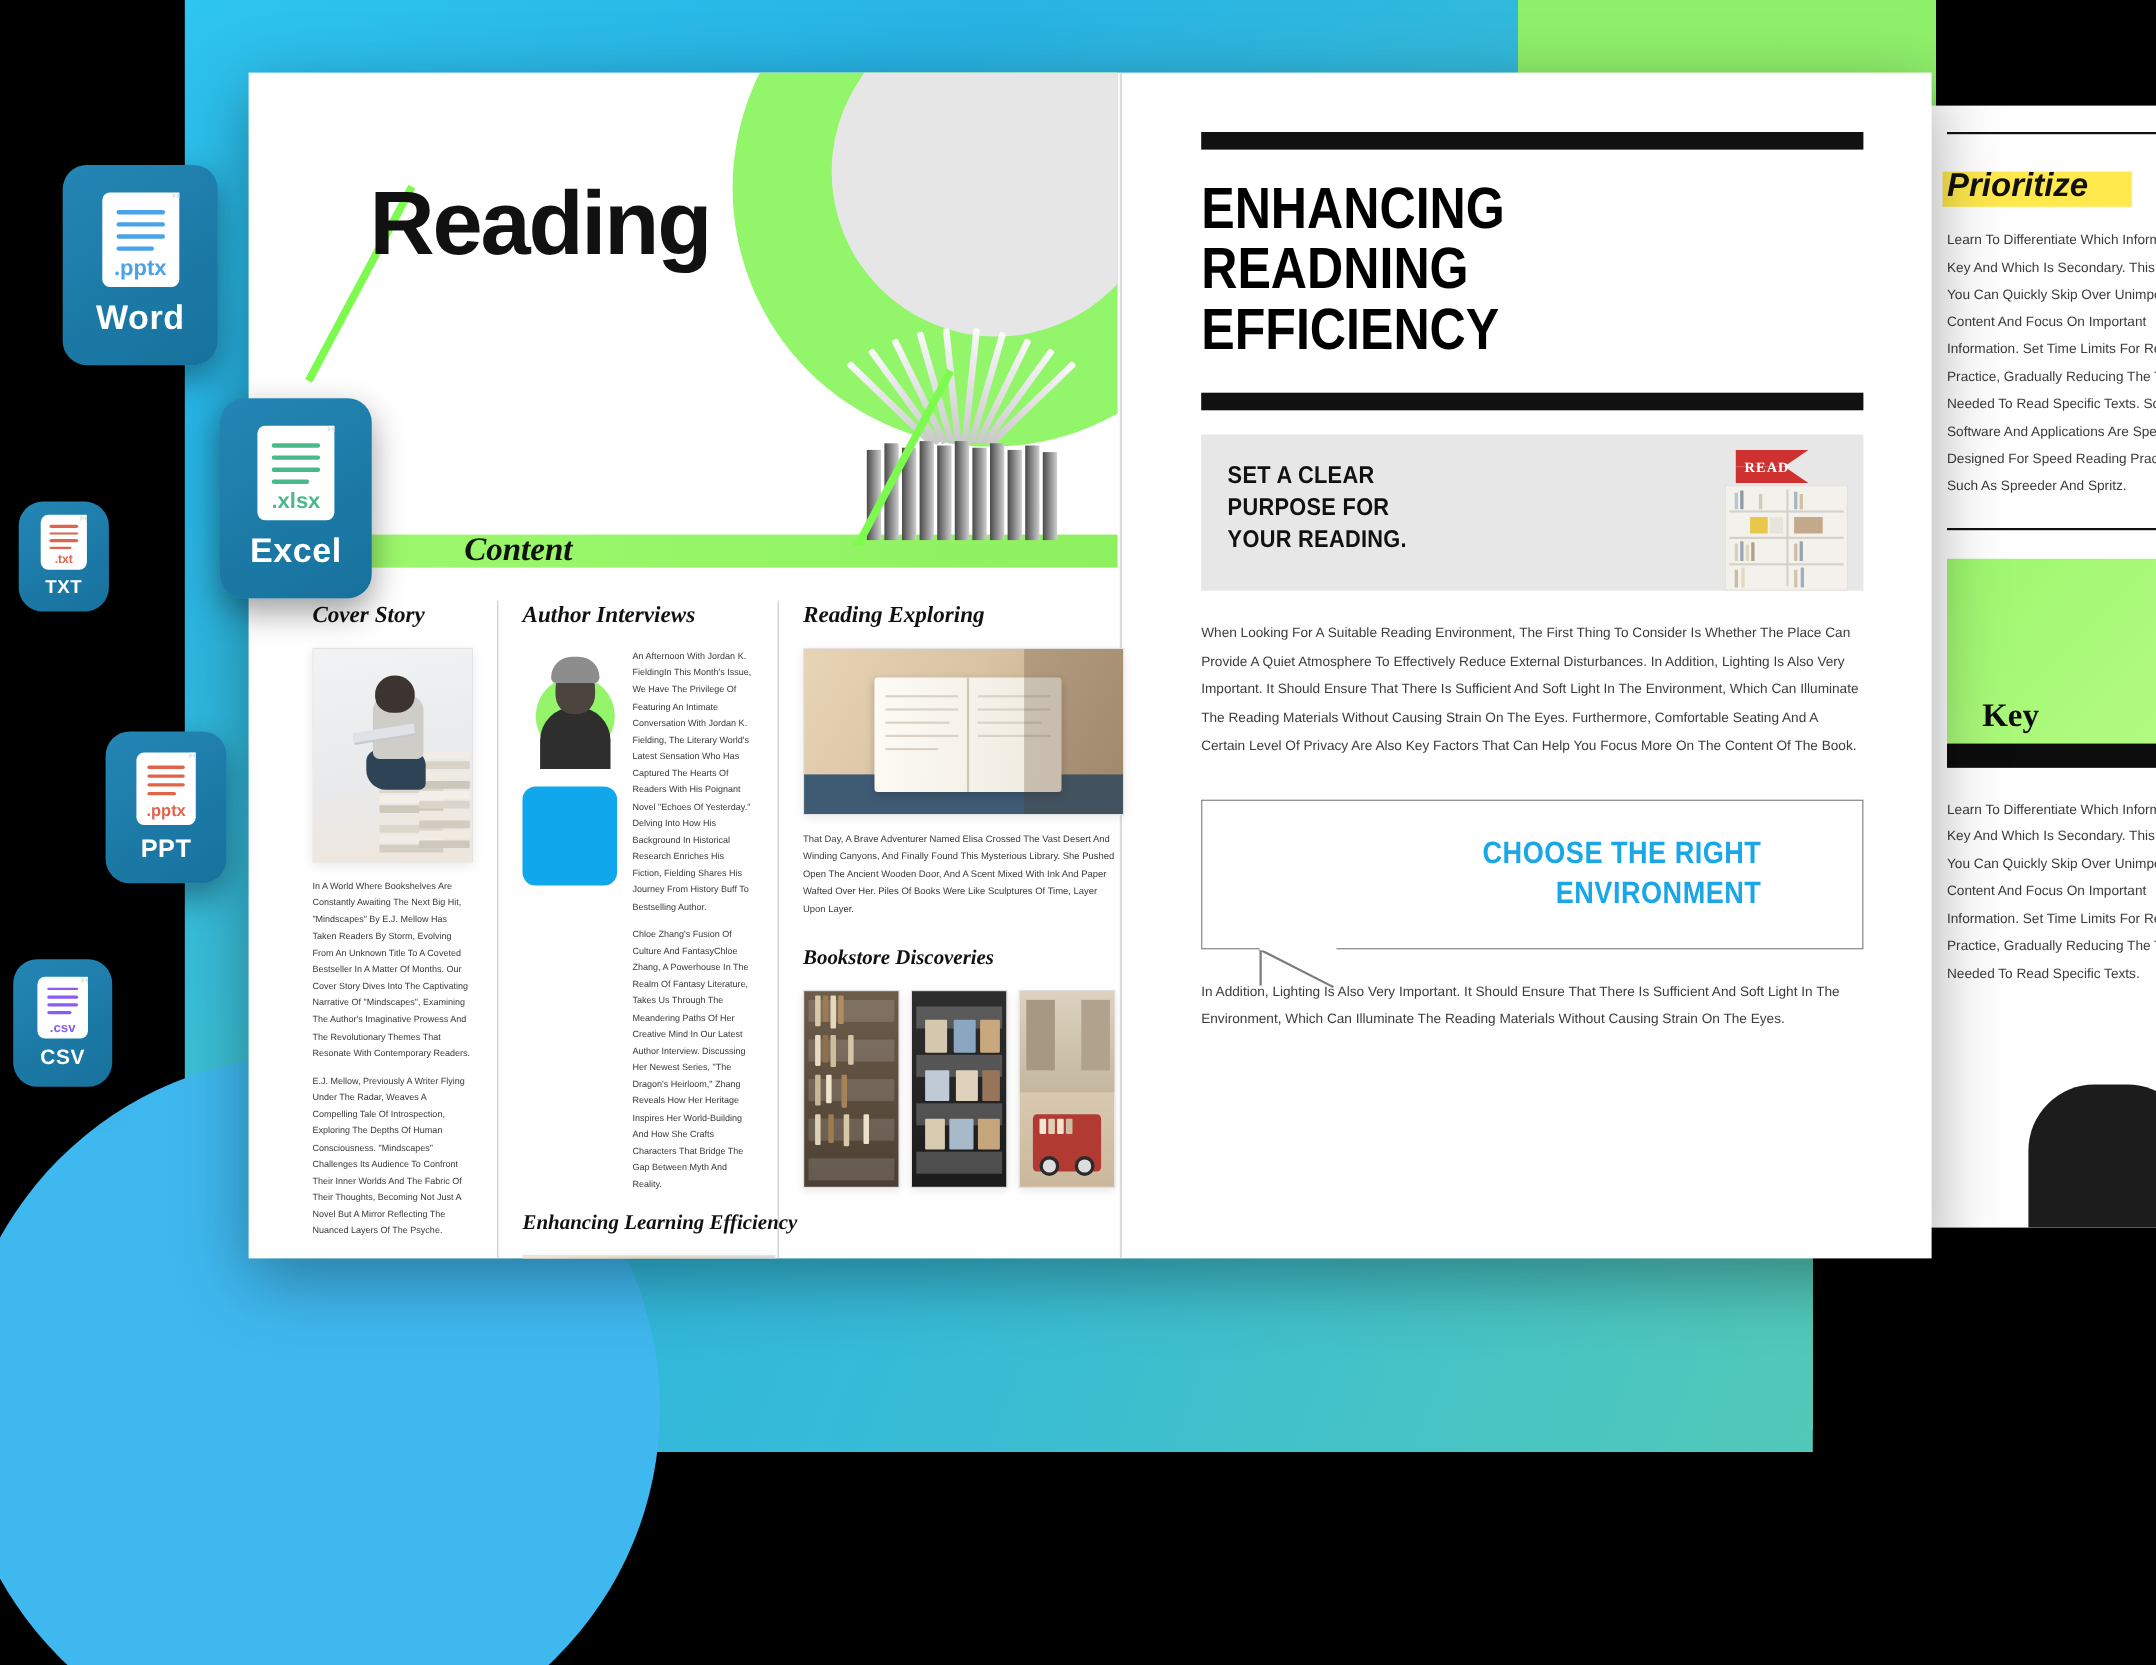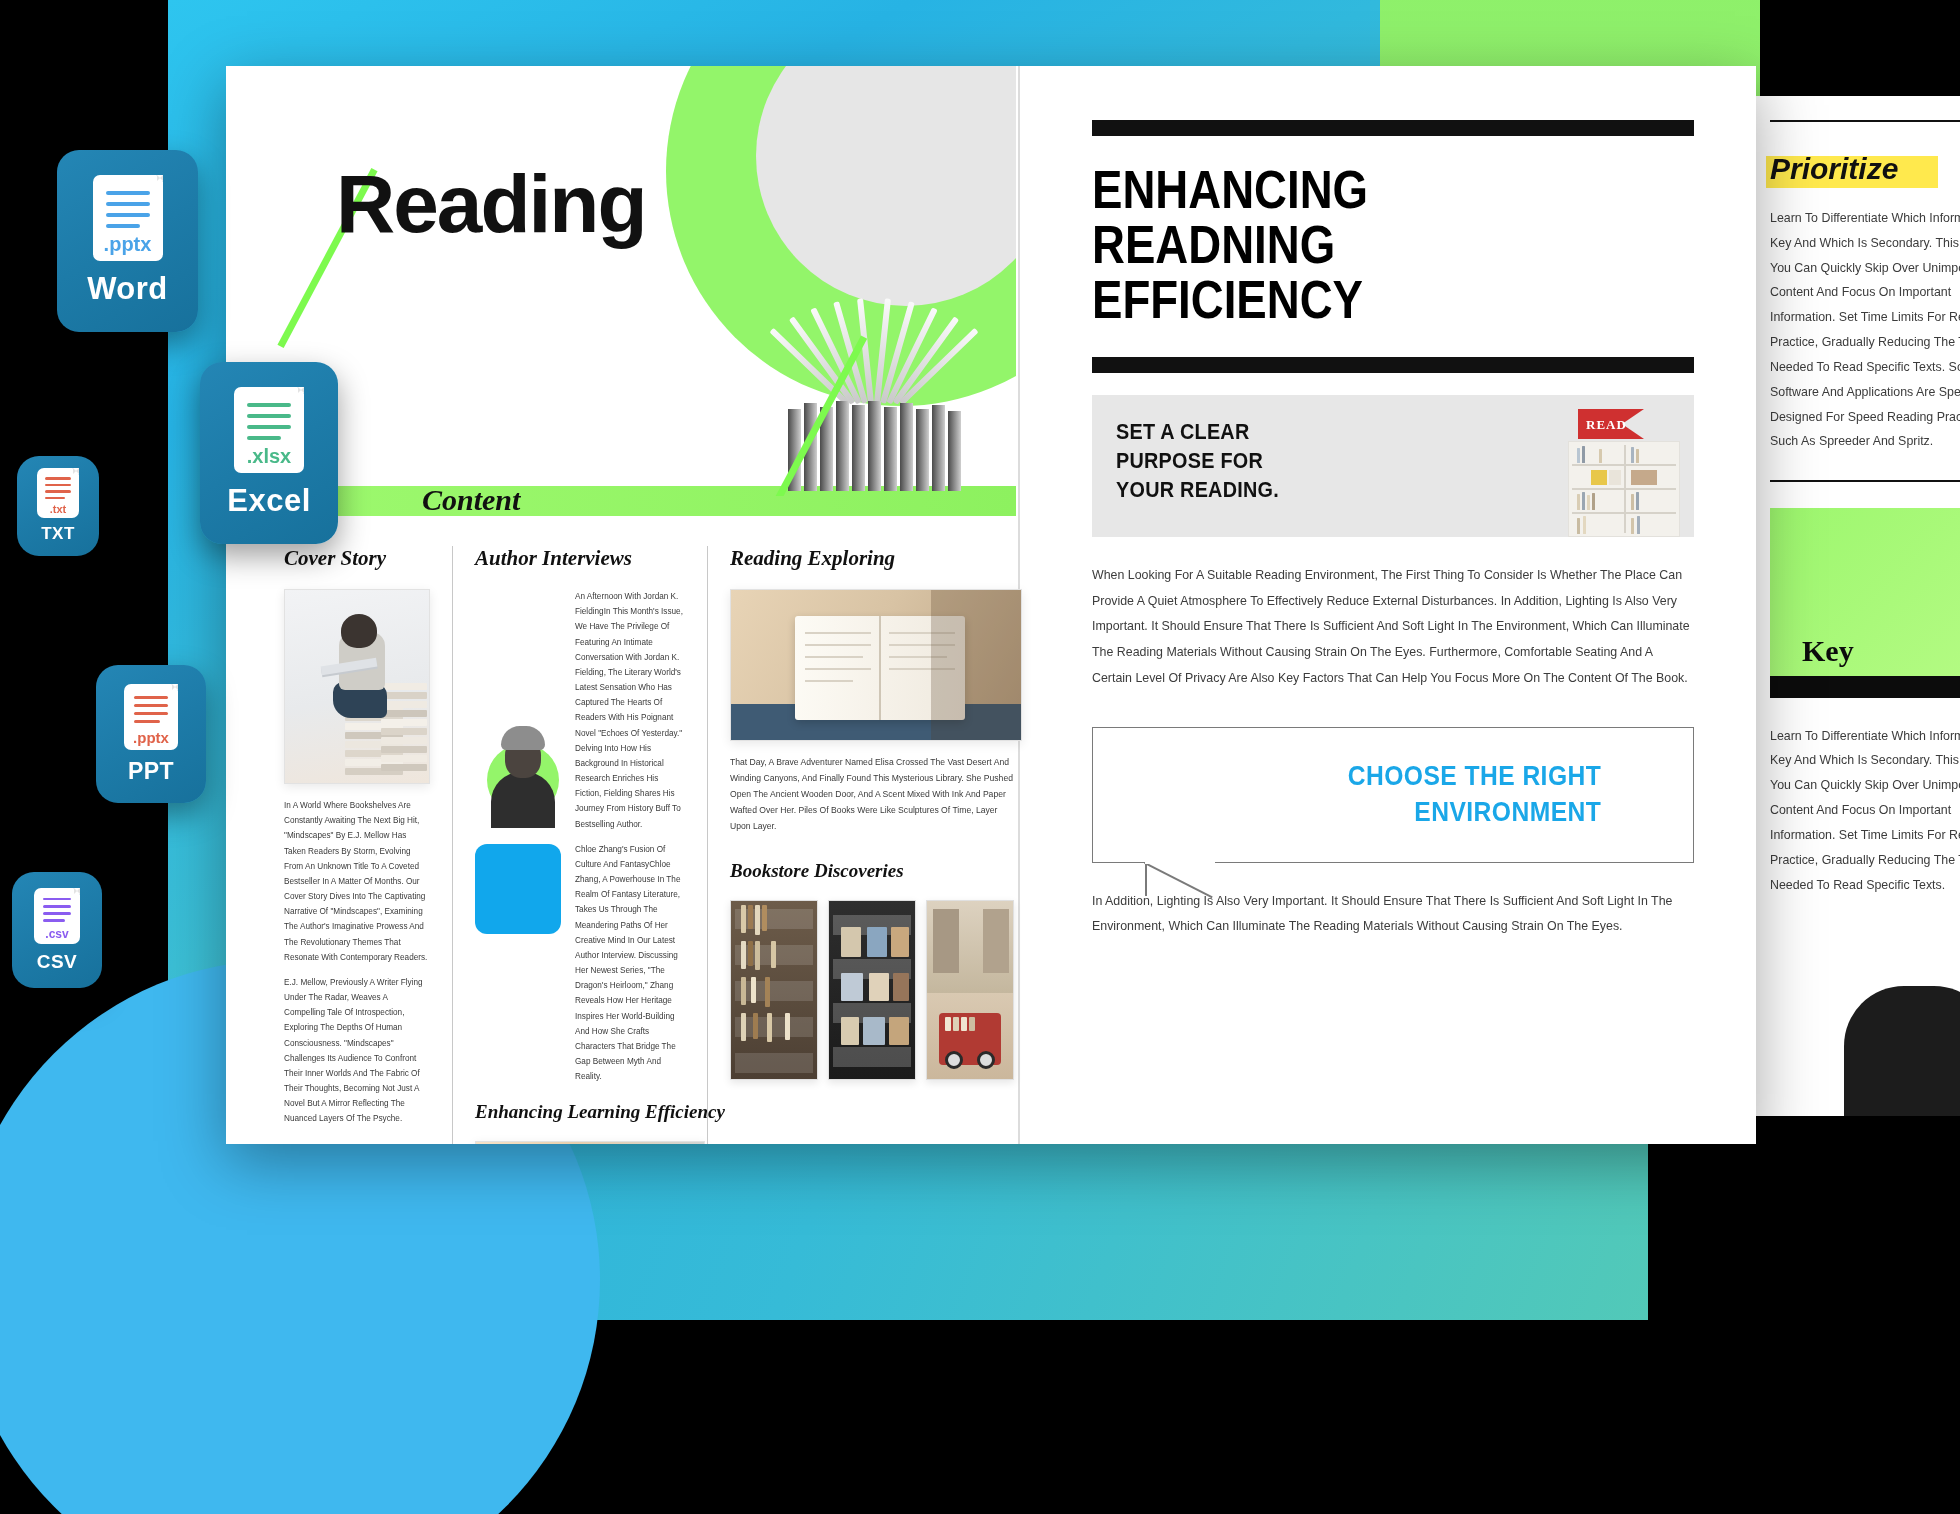--- a/index.html
+++ b/index.html
@@ -303,21 +303,21 @@
           <div class="boy-book"></div>
         </div>
         <div class="body-txt">
           <p>In A World Where Bookshelves Are Constantly Awaiting The Next Big Hit, "Mindscapes" By E.J. Mellow Has Taken Readers By Storm, Evolving From An Unknown Title To A Coveted Bestseller In A Matter Of Months. Our Cover Story Dives Into The Captivating Narrative Of "Mindscapes", Examining The Author's Imaginative Prowess And The Revolutionary Themes That Resonate With Contemporary Readers.</p>
           <p>E.J. Mellow, Previously A Writer Flying Under The Radar, Weaves A Compelling Tale Of Introspection, Exploring The Depths Of Human Consciousness. "Mindscapes" Challenges Its Audience To Confront Their Inner Worlds And The Fabric Of Their Thoughts, Becoming Not Just A Novel But A Mirror Reflecting The Nuanced Layers Of The Psyche.</p>
         </div>
       </div>
 
       <div class="col col-2">
         <div class="col-head">Author Interviews</div>
-        <div style="display:flex; gap:14px;align-items:center;">
+        <div style="display:flex; gap:14px;">
           <div>
             <div class="author-wrap">
               <div class="author-green"></div>
               <div class="author-body"></div>
               <div class="author-head"></div>
               <div class="author-hat"></div>
             </div>
             <div class="blue-box"></div>
           </div>
           <div class="body-txt" style="width:118px;">

